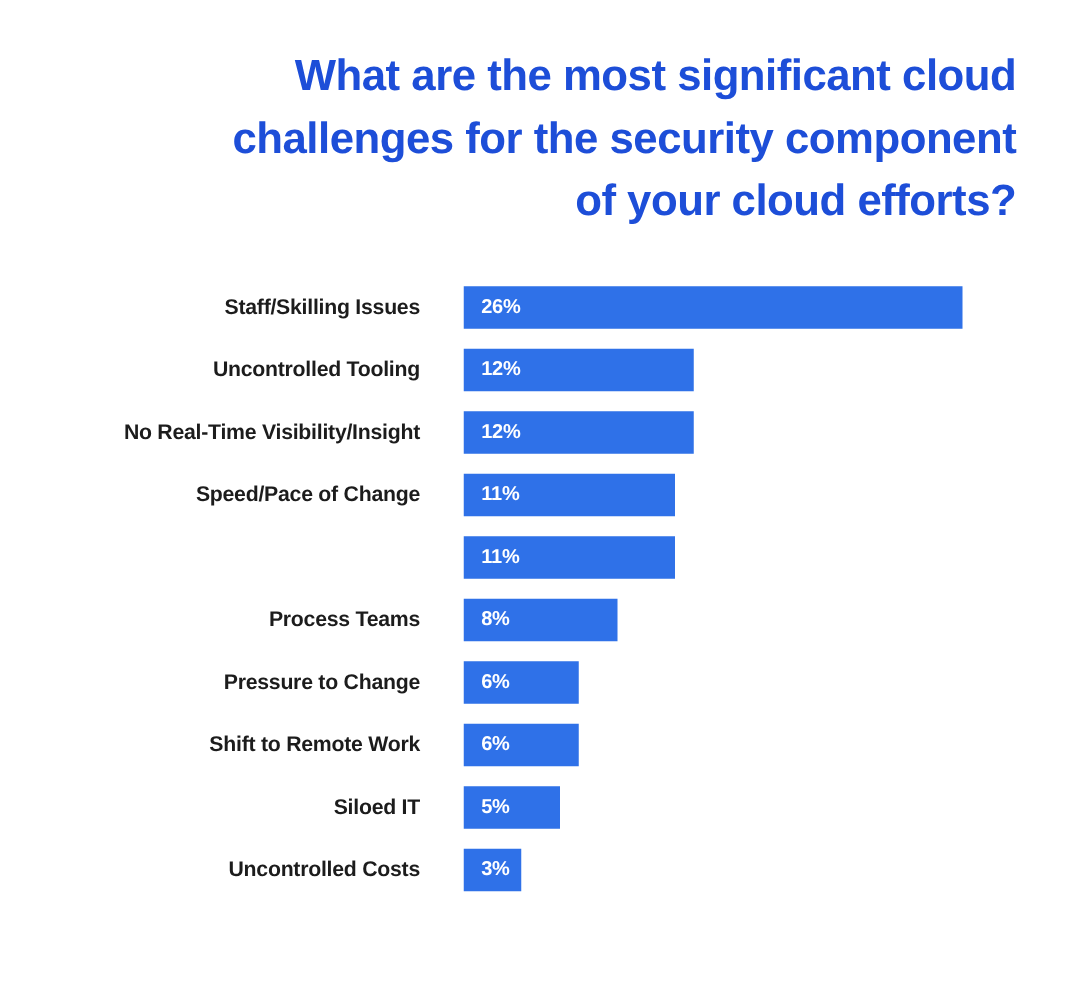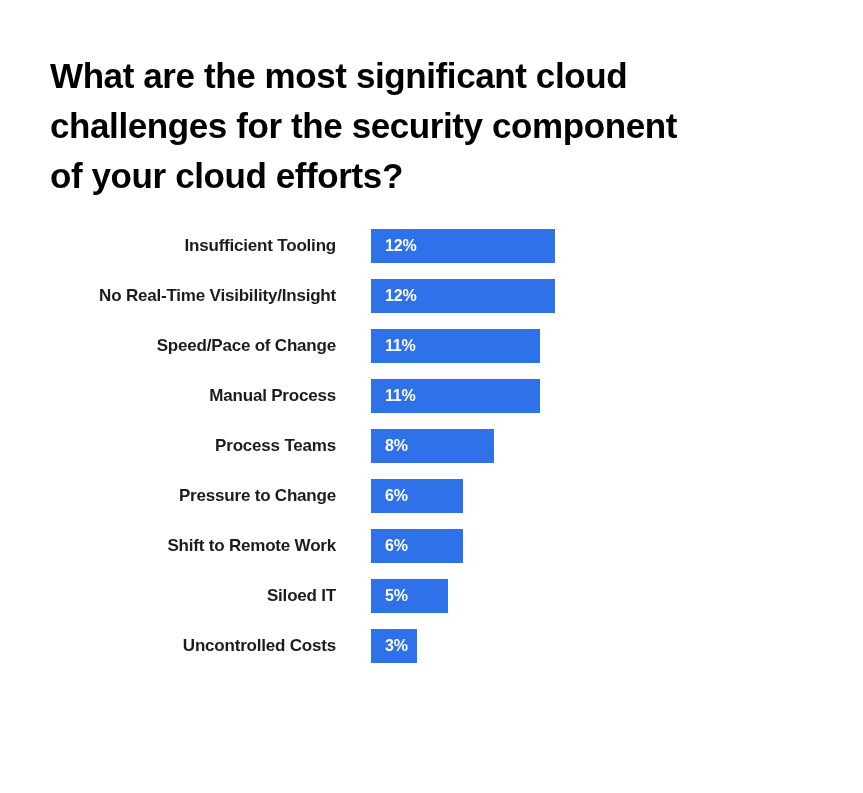--- a/index.html
+++ b/index.html
@@ -18,28 +18,27 @@
     background: #ffffff;
     overflow: hidden;
   }
 
   
   #chart-title {
     position: absolute;
     left: 50px;
     top: 36px;
     width: 763px;
-    text-align: left;
+    text-align: right;
     font-size: 35px;
     line-height: 50px;
     font-weight: bold;
     letter-spacing: -0.4px;
-    color: #000000;
+    color: #1d4ed8;
     white-space: pre-line;
-    margin-top: 15px;
   }
 
   
   #plot-area {
     position: absolute;
     left: 0;
     top: 229px;
     width: 863px;
   }
 
@@ -96,21 +95,29 @@
 <body>
 
 <div id="page">
 
   <div id="chart-title">What are the most significant cloud
 challenges for the security component
 of your cloud efforts?</div>
 
   <div id="plot-area">
       <div class="bar-row">
-        <div class="cat-label">Insufficient Tooling</div>
+        <div class="cat-label">Staff/Skilling Issues</div>
+        <div class="bar-track">
+          <div class="bar" style="width: 399px; background: rgb(47, 113, 232);">
+            <div class="bar-value" style="color: rgb(255, 255, 255);">26%</div>
+          </div>
+        </div>
+      </div>
+      <div class="bar-row">
+        <div class="cat-label">Uncontrolled Tooling</div>
         <div class="bar-track">
           <div class="bar" style="width: 184.154px; background: rgb(47, 113, 232);">
             <div class="bar-value" style="color: rgb(255, 255, 255);">12%</div>
           </div>
         </div>
       </div>
       <div class="bar-row">
         <div class="cat-label">No Real-Time Visibility/Insight</div>
         <div class="bar-track">
           <div class="bar" style="width: 184.154px; background: rgb(47, 113, 232);">
@@ -120,21 +127,20 @@
       </div>
       <div class="bar-row">
         <div class="cat-label">Speed/Pace of Change</div>
         <div class="bar-track">
           <div class="bar" style="width: 168.808px; background: rgb(47, 113, 232);">
             <div class="bar-value" style="color: rgb(255, 255, 255);">11%</div>
           </div>
         </div>
       </div>
       <div class="bar-row">
-        <div class="cat-label">Manual Process</div>
         <div class="bar-track">
           <div class="bar" style="width: 168.808px; background: rgb(47, 113, 232);">
             <div class="bar-value" style="color: rgb(255, 255, 255);">11%</div>
           </div>
         </div>
       </div>
       <div class="bar-row">
         <div class="cat-label">Process Teams</div>
         <div class="bar-track">
           <div class="bar" style="width: 122.769px; background: rgb(47, 113, 232);">

